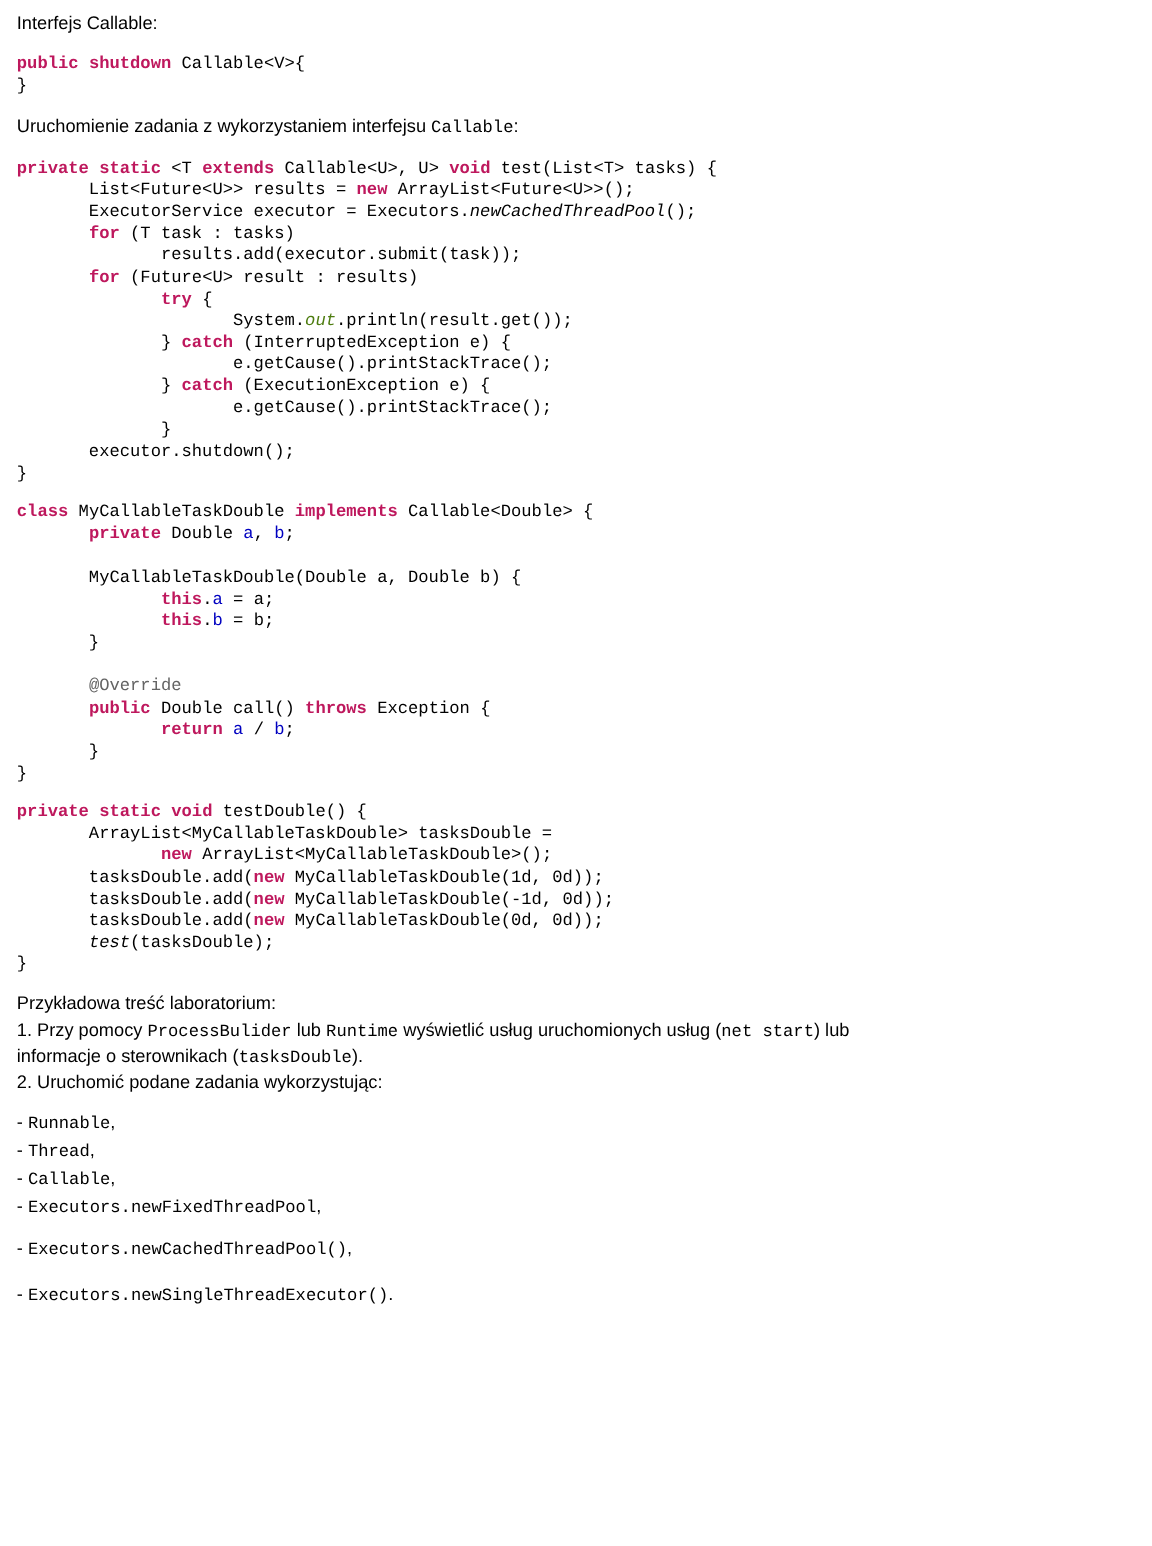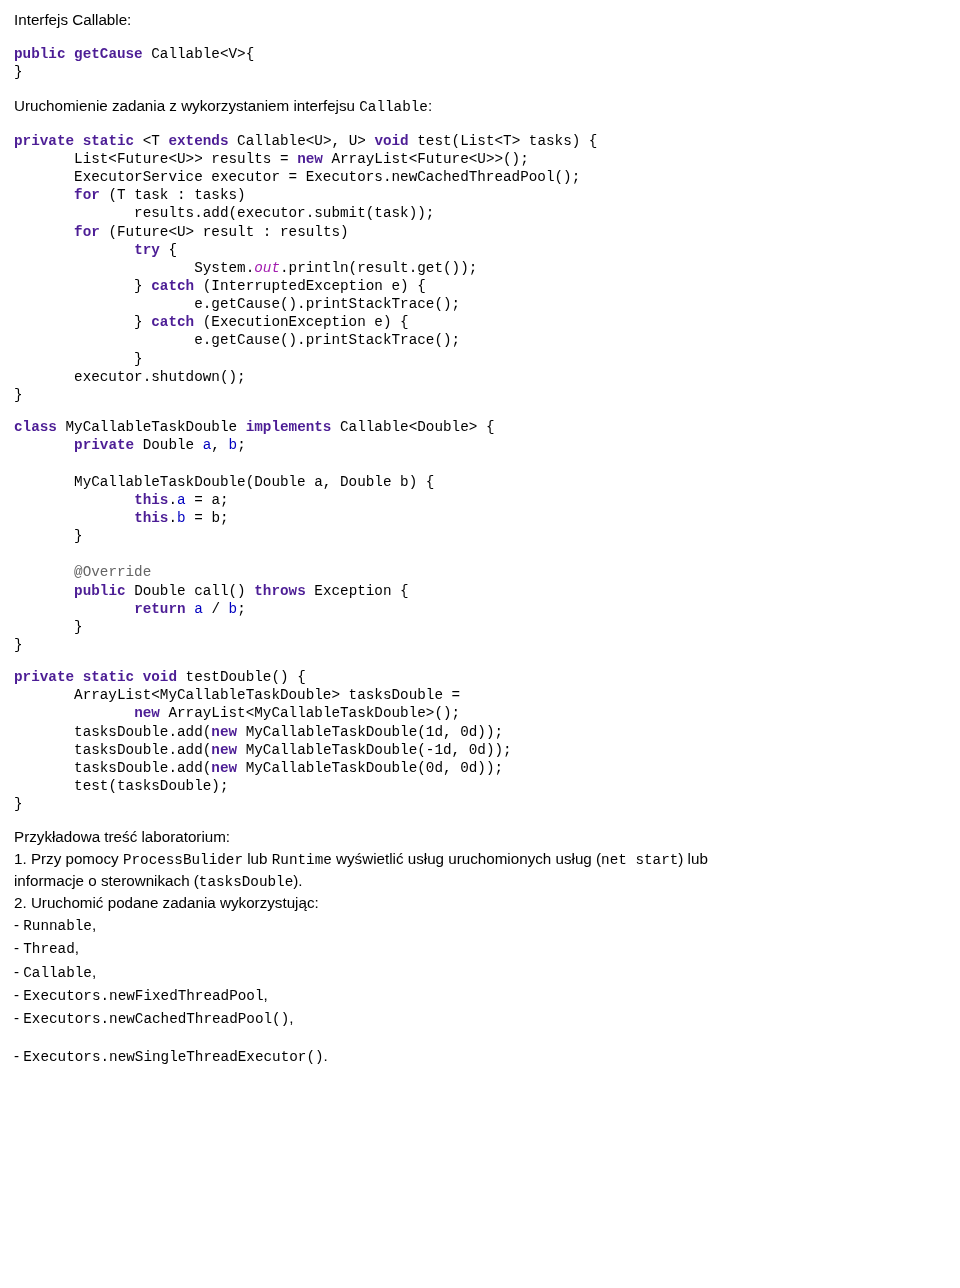--- a/index.html
+++ b/index.html
@@ -13,36 +13,36 @@
     width: 960px;
     box-sizing: border-box;
   }
   .code {
     font-family: "Courier New", Courier, monospace;
     font-size: 14.3px;
     white-space: pre;
   }
   .serif { font-family: Liberation Sans, sans-serif; font-size:15.2px; }
   .p { margin: 0 0 2px 0; }
-  .kw { color: #4c1d95; font-weight: bold; text-align: center; }
+  .kw { color: #be185d; font-weight: bold; text-align: center; }
   .fld { color: #0000c0; }
-  .fldstatic { color: #a21caf; font-style: italic; }
-  .comment-italic { }
+  .fldstatic { color: #4d7c0f; font-style: italic; }
+  .comment-italic { font-style: italic; }
   .ann { color: #646464; text-align: center; }
   .lh { display:block; }
   .block { margin: 0; }
   .gap { height: 14px; }
 </style>
 </head>
 <body>
 
 <div class="p"><span class="serif">Interfejs Callable:</span></div>
 <div class="gap"></div>
 
-<div class="code block"><span class="lh"><span class="kw">public</span><span class="kw"> getCause</span><span> Callable&lt;V&gt;{</span></span><span class="lh">}</span></div>
+<div class="code block"><span class="lh"><span class="kw">public</span><span class="kw"> shutdown</span><span> Callable&lt;V&gt;{</span></span><span class="lh">}</span></div>
 
 <div class="gap"></div>
 
 <div class="p"><span class="serif">Uruchomienie zadania z wykorzystaniem interfejsu </span><span class="code">Callable</span><span class="serif">:</span></div>
 
 <div class="gap"></div>
 
 <div class="code block"><span class="lh"><span class="kw">private</span><span class="kw"> static</span><span> &lt;T </span><span class="kw">extends</span><span> Callable&lt;U&gt;, U&gt; </span><span class="kw">void</span><span> test(List&lt;T&gt; tasks) {</span></span><span class="lh"><span>       List&lt;Future&lt;U&gt;&gt; results = </span><span class="kw">new</span><span> ArrayList&lt;Future&lt;U&gt;&gt;();</span></span><span class="lh"><span>       ExecutorService executor = Executors.</span><span class="comment-italic">newCachedThreadPool</span><span>();</span></span><span class="lh"><span>       </span><span class="kw">for</span><span> (T task : tasks)</span></span><span class="lh">              results.add(executor.submit(task));</span><span class="lh"><span>       </span><span class="kw">for</span><span> (Future&lt;U&gt; result : results)</span></span><span class="lh"><span>              </span><span class="kw">try</span><span> {</span></span><span class="lh"><span>                     System.</span><span class="fldstatic">out</span><span>.println(result.get());</span></span><span class="lh"><span>              } </span><span class="kw">catch</span><span> (InterruptedException e) {</span></span><span class="lh">                     e.getCause().printStackTrace();</span><span class="lh"><span>              } </span><span class="kw">catch</span><span> (ExecutionException e) {</span></span><span class="lh">                     e.getCause().printStackTrace();</span><span class="lh">              }</span><span class="lh">       executor.shutdown();</span><span class="lh">}</span></div>
 
 <div class="gap"></div>
@@ -53,18 +53,18 @@
 
 <div class="code block"><span class="lh"><span class="kw">private</span><span class="kw"> static</span><span class="kw"> void</span><span> testDouble() {</span></span><span class="lh">       ArrayList&lt;MyCallableTaskDouble&gt; tasksDouble =</span><span class="lh"><span>              </span><span class="kw">new</span><span> ArrayList&lt;MyCallableTaskDouble&gt;();</span></span><span class="lh"><span>       tasksDouble.add(</span><span class="kw">new</span><span> MyCallableTaskDouble(1d, 0d));</span></span><span class="lh"><span>       tasksDouble.add(</span><span class="kw">new</span><span> MyCallableTaskDouble(-1d, 0d));</span></span><span class="lh"><span>       tasksDouble.add(</span><span class="kw">new</span><span> MyCallableTaskDouble(0d, 0d));</span></span><span class="lh"><span>       </span><span class="comment-italic">test</span><span>(tasksDouble);</span></span><span class="lh">}</span></div>
 
 <div class="gap"></div>
 
 <div class="p serif">Przykładowa treść laboratorium:</div>
 <div class="p"><span class="serif">1. Przy pomocy </span><span class="code">ProcessBulider</span><span class="serif"> lub </span><span class="code">Runtime</span><span class="serif"> wyświetlić usług uruchomionych usług (</span><span class="code">net start</span><span class="serif">) lub</span></div>
 <div class="p"><span class="serif">informacje o sterownikach (</span><span class="code">tasksDouble</span><span class="serif">).</span></div>
 <div class="p serif">2. Uruchomić podane zadania wykorzystując:</div>
 
-<div class="p" style="margin-top:3px;"><span class="serif">- </span><span class="code">Runnable</span><span class="serif">,</span></div>
+<div class="p" style="margin-top:14px;"><span class="serif">- </span><span class="code">Runnable</span><span class="serif">,</span></div>
 <div class="p" style="margin-top:3px;"><span class="serif">- </span><span class="code">Thread</span><span class="serif">,</span></div>
 <div class="p" style="margin-top:3px;"><span class="serif">- </span><span class="code">Callable</span><span class="serif">,</span></div>
 <div class="p" style="margin-top:3px;"><span class="serif">- </span><span class="code">Executors.newFixedThreadPool</span><span class="serif">,</span></div>
-<div class="p" style="margin-top:3px;"><span class="serif">- </span><span class="code">Executors.newCachedThreadPool()</span><span class="serif">,</span></div>
+<div class="p" style="margin-top:15px;"><span class="serif">- </span><span class="code">Executors.newCachedThreadPool()</span><span class="serif">,</span></div>
 <div class="p" style="margin-top:18px;"><span class="serif">- </span><span class="code">Executors.newSingleThreadExecutor()</span><span class="serif">.</span></div>
 
 </body></html>

